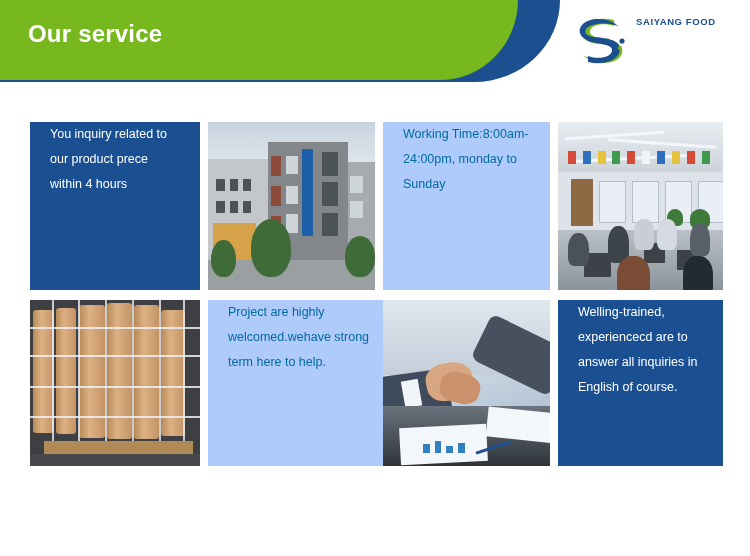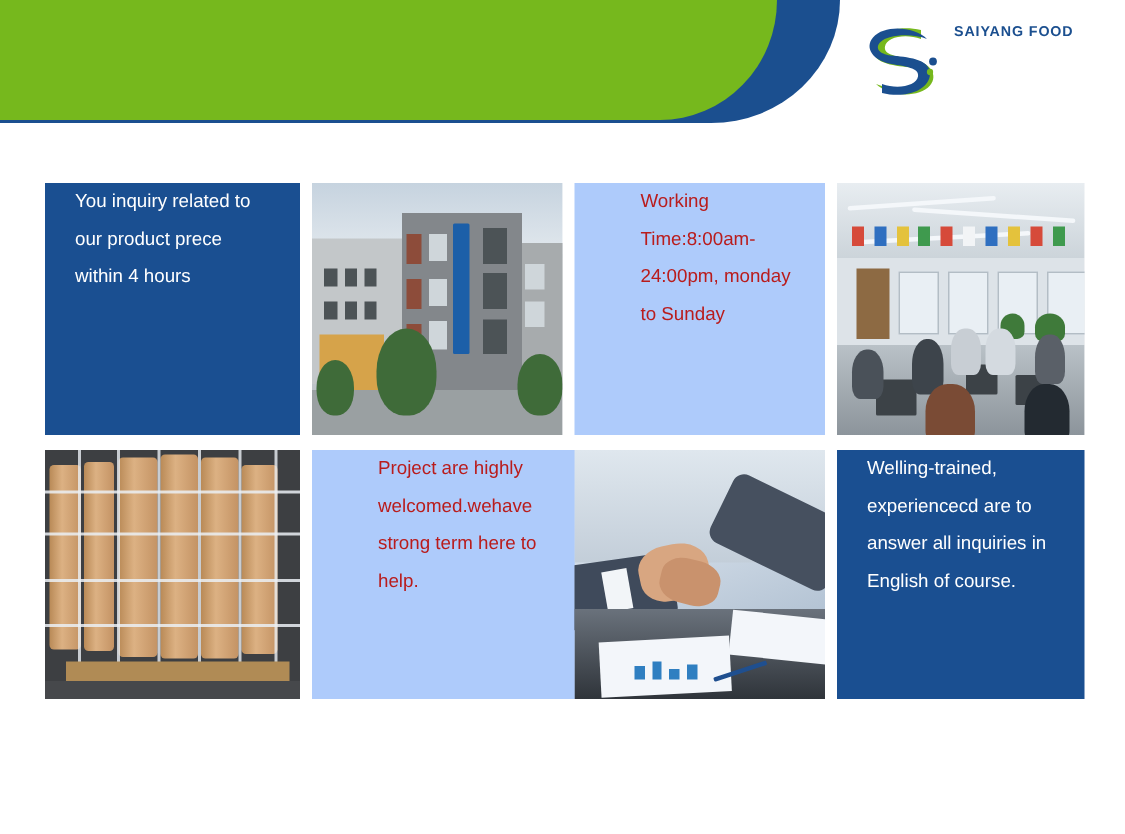--- a/index.html
+++ b/index.html
@@ -110,22 +110,21 @@
   .tile-dark {
     background: #1a4f91;
   }
   .tile-dark .body {
     color: #ffffff;
   }
   .tile-light {
     background: #aecbfb;
   }
   .tile-light .body {
-    color: #b91c1c;
-    margin-left: 24px;
+    color: #0369a1;
   }
 
   
   .photo {
     position: relative;
     width: 100%;
     height: 100%;
   }
 
   
@@ -175,20 +174,21 @@
   .ph-hands .paper { position:absolute; background:#f3f6fa; }
   .ph-hands .bar { position:absolute; background:#2f7fc1; }
   .ph-hands .pen { position:absolute; background:#1f4f8f; border-radius:1px; }
 </style>
 </head>
 <body>
 
 <div class="header">
   <div class="header-blue-swoosh"></div>
   <div class="header-green"></div>
+  <div class="header-title">Our service</div>
 </div>
 
 <div class="logo">
   <div class="logo-mark">
     <svg viewBox="0 0 62 62" width="62" height="62" aria-hidden="true">
       <path d="M44 10 C28 6, 12 12, 12 23 C12 33, 28 34, 38 35 C46 36, 49 40, 45 44 C40 49, 24 50, 14 46 C22 54, 42 56, 50 47 C56 40, 50 31, 36 29 C26 27.5, 19 26, 20 21 C21 15, 33 12, 44 16 Z" fill="#76b81d"></path>
       <path d="M18 52 C34 56, 50 50, 50 39 C50 29, 34 28, 24 27 C16 26, 13 22, 17 18 C22 13, 38 12, 48 16 C40 8, 20 6, 12 15 C6 22, 12 31, 26 33 C36 34.5, 43 36, 42 41 C41 47, 29 50, 18 46 Z" fill="#1b4f8f"></path>
       <circle cx="52" cy="31" r="2.6" fill="#1b4f8f"></circle>
       <circle cx="50" cy="38" r="2.1" fill="#76b81d"></circle>
       <circle cx="46" cy="44" r="1.7" fill="#1b4f8f"></circle>

